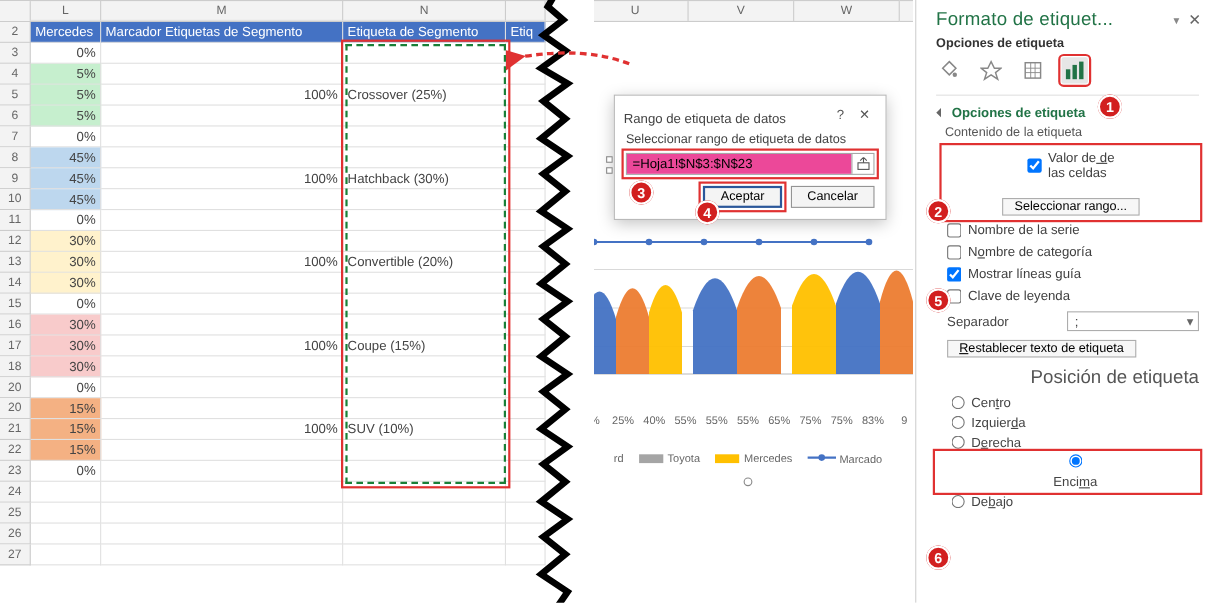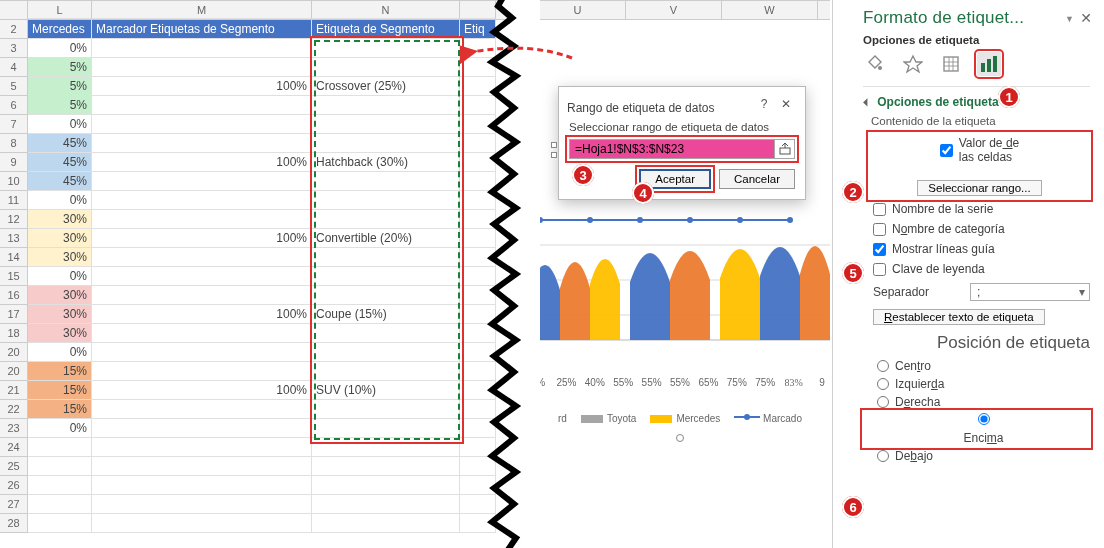--- a/index.html
+++ b/index.html
@@ -52,21 +52,21 @@
 .dlg-input { flex: 1; border: none; padding: 2px 5px; font-size: 12px; background: #ec4899; }
 .dlg-pick { width: 20px; border-left: 1px solid #a7a7a7; display: flex; align-items: center; justify-content: center; font-size: 10px; }
 .dlg-btns { display: flex; gap: 8px; justify-content: flex-end; }
 .dlg-btn { padding: 2px 14px; border: 1px solid #949494; background: #f4f4f4; font-size: 11.5px; }
 .dlg-btn.primary { border: 2px solid #2b579a; outline: 2px solid #e03131; outline-offset: 2px; }
 
 
 .handle { position:absolute; width:6px; height:6px; background:#fff; border:1px solid #888; z-index:11; }
 
 
-.pane { position: absolute; right: 0; top: 0; width: 272px; height: 548px; border-left: 1px solid #d0d0d0; background: #fff; padding: 8px 14px 0 30px; }
+.pane { position: absolute; right: 0; top: 0; width: 272px; height: 548px; border-left: 1px solid #d0d0d0; background: #fff; padding: 8px 14px 0 18px; }
 .pane h1 { font-size: 17px; font-weight: 400; color: #217346; margin-bottom: 6px; letter-spacing: .2px; }
 .pane-close { position: absolute; right: 12px; top: 10px; color: #666; font-size: 14px; }
 .pane-drop { position: absolute; right: 30px; top: 14px; color: #888; font-size: 9px; }
 .tabhdr { font-weight: 600; font-size: 11.5px; color: #333; margin-bottom: 6px; }
 .icon-row { display: flex; gap: 14px; align-items: center; margin-bottom: 10px; }
 .ico { width: 24px; height: 24px; display: flex; align-items: center; justify-content: center; }
 .ico svg { width: 20px; height: 20px; }
 .ico.active { background: #e6e6e6; border-radius: 2px; }
 
 .pane hr { border: none; border-top: 1px solid #e0e0e0; margin: 4px 0 8px; }
@@ -276,27 +276,20 @@
       </div>
       <div class="row">
         <div class="rowhdr">26</div>
         <div class="cell L "></div>
         <div class="cell M"></div>
         <div class="cell N"></div>
         <div class="cell ext"></div>
       </div>
       <div class="row">
         <div class="rowhdr">27</div>
-        <div class="cell L "></div>
-        <div class="cell M"></div>
-        <div class="cell N"></div>
-        <div class="cell ext"></div>
-      </div>
-      <div class="row">
-        <div class="rowhdr">28</div>
         <div class="cell L "></div>
         <div class="cell M"></div>
         <div class="cell N"></div>
         <div class="cell ext"></div>
       </div>
     </div>
 
   <div class="marquee"></div>
 </div>
 
@@ -353,21 +346,21 @@
   <div id="ticks">
       <span class="tick" style="left: 8px;">5%</span>
       <span class="tick" style="left: 36.4px;">25%</span>
       <span class="tick" style="left: 64.8px;">40%</span>
       <span class="tick" style="left: 93.2px;">55%</span>
       <span class="tick" style="left: 121.6px;">55%</span>
       <span class="tick" style="left: 150px;">55%</span>
       <span class="tick" style="left: 178.4px;">65%</span>
       <span class="tick" style="left: 206.8px;">75%</span>
       <span class="tick" style="left: 235.2px;">75%</span>
-      <span class="tick" style="left: 263.6px; font-family: Liberation Serif, serif;">83%</span>
+      <span class="tick" style="left: 263.6px;">83%</span>
       <span class="tick" style="left: 292px;">9</span>
     </div>
   <div class="legend">
     <span><span>rd</span></span>
     <span><span class="swatch" style="background:#A5A5A5"></span><span>Toyota</span></span>
     <span><span class="swatch" style="background:#FFC000"></span><span>Mercedes</span></span>
     <span><svg width="26" height="10">
           <line x1="0" y1="5" x2="26" y2="5" stroke="#4472C4" stroke-width="2"></line>
           <circle cx="13" cy="5" r="3" fill="#4472C4"></circle>
         </svg> <span>Marcado</span></span>

